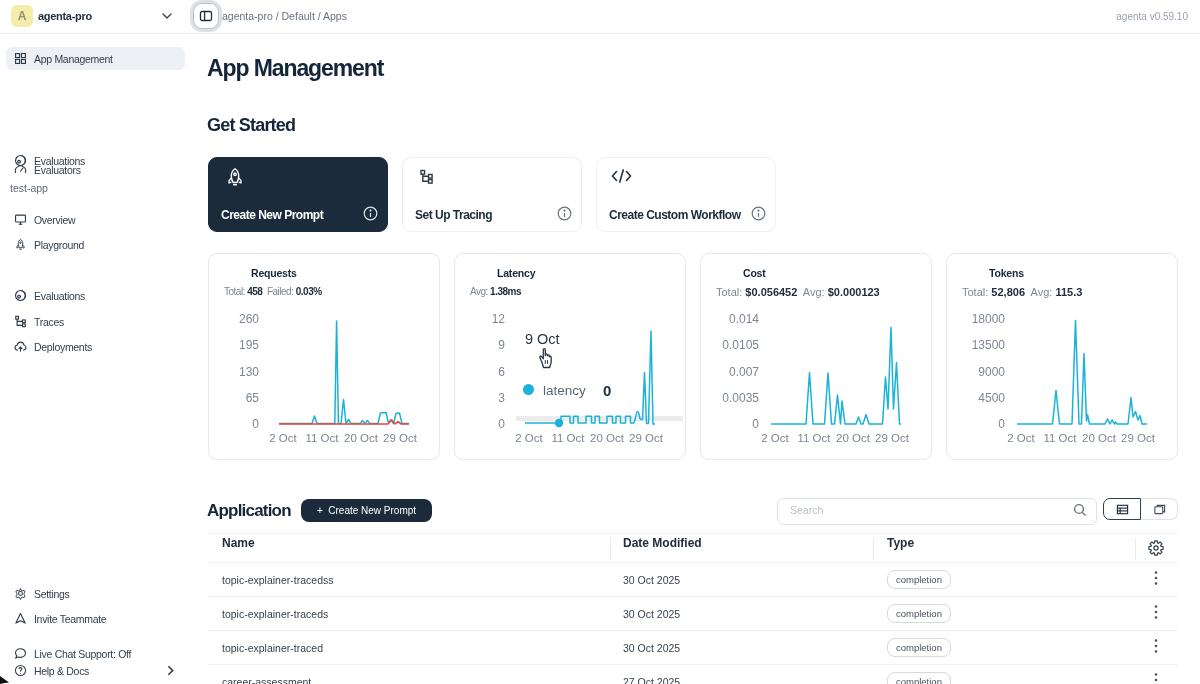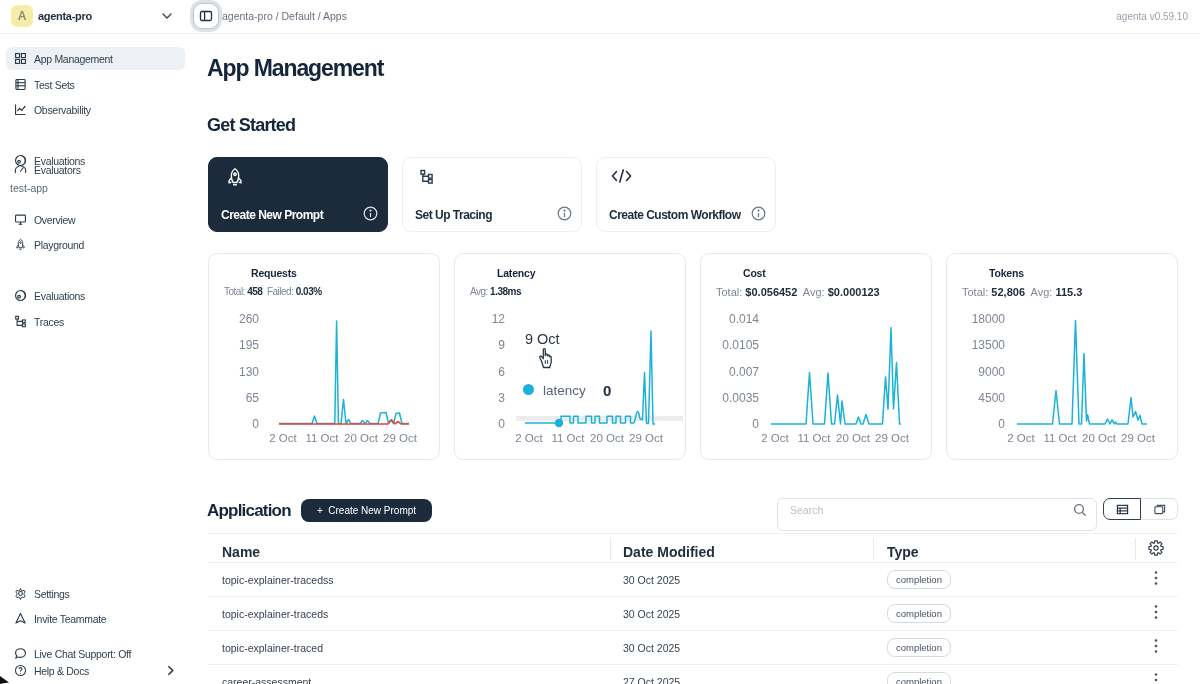--- a/index.html
+++ b/index.html
@@ -41,35 +41,35 @@
   border-radius:9px; background:#fff; }
 .scard .t { position:absolute; left:15px; top:13px; font-size:10.5px; letter-spacing:-0.2px; font-weight:700; color:#16263a;padding-left:27px; }
 .scard .sub { position:absolute; left:15px; top:31.5px; font-size:10px; letter-spacing:-0.5px; color:#7d8694; }
 .scard .sub b { color:#222e3d; }
 .scard svg.chart { position:absolute; left:0; top:55px; }
 
 #h2app { position:absolute; left:207px; top:501.5px; font-size:17px; letter-spacing:-0.8px; line-height:1; font-weight:700; color:#16263a; }
 #newbtn { position:absolute; left:301px; top:499px; width:131px; height:23px;
   background:#1b2b3c; border-radius:8px; color:#fff; font-size:10px;
   text-align:center; line-height:23px; }
-#search { position:absolute; left:777px; top:498px; width:320px; height:33px;
+#search { position:absolute; left:777px; top:498px; width:320px; height:27px;
   border:1px solid #dfe3e8; border-radius:6px; }
 #search span { position:absolute; left:12px; top:5px; font-size:10.5px; color:#b9c0c9; }
 #search svg { position:absolute; right:8px; top:3px; }
 #seg { position:absolute; left:1103px; top:498px; width:75px; height:22px; }
 #seg .b1 { position:absolute; left:0; top:0; width:38px; height:22px;
   border:1.5px solid #31404f; border-radius:7px 0 0 7px; background:#fff; }
 #seg .b2 { position:absolute; left:38px; top:0; width:37px; height:22px;
   border:1px solid #dfe3e8; border-left:none; border-radius:0 7px 7px 0; background:#fff; }
 #seg svg { position:absolute; left:12px; top:4px; }
 
 #tbl { position:absolute; left:208px; top:533px; width:970px; height:151px; }
 .trow { position:absolute; left:0; width:970px; border-bottom:1px solid #f0f1f3; }
 .thead { height:30px; border-top:1px solid #f0f1f3; }
-.thead .c { position:absolute; top:10px; font-size:14px; font-weight:700; color:#222e3d; }
+.thead .c { position:absolute; top:2px; font-size:12px; font-weight:700; color:#222e3d; }
 .tr { height:34px; font-size:10.5px; color:#37424f; }
 .tr .c { position:absolute; top:11px;text-align:center; }
 .vline { position:absolute; top:4px; width:1px; height:22px; background:#e8eaed; }
 .tag { display:inline-block; border:1px solid #d6dade; border-radius:8px;
   padding:2.5px 8px 3.5px; font-size:9.5px; color:#47515f; position:relative; top:-4px; }
 .dots { position:absolute; left:938px; top:5px; }
 </style>
 </head>
 <body>
 <div id="topbar">
@@ -91,38 +91,20 @@
 <div id="sidebar">
   <div class="sitem sel" style="top:13px;">
     <svg width="15" height="15" viewBox="0 0 15 15" fill="none" stroke="#2d3a49" stroke-width="1.3">
         <rect x="1.8" y="1.8" width="4.6" height="4.6"></rect>
         <rect x="8.6" y="1.8" width="4.6" height="4.6"></rect>
         <rect x="1.8" y="8.6" width="4.6" height="4.6"></rect>
         <rect x="8.6" y="8.6" width="4.6" height="4.6"></rect>
       </svg>
     <span>App Management</span>
     </div>
-  <div class="sitem" style="top:38.5px;">
-    <svg width="15" height="15" viewBox="0 0 15 15" fill="none" stroke="#2d3a49" stroke-width="1.3">
-        <rect x="2.2" y="1.8" width="10.6" height="11.4" rx="1"></rect>
-        <line x1="2.2" y1="5.4" x2="12.8" y2="5.4"></line>
-        <line x1="2.2" y1="9" x2="12.8" y2="9"></line>
-        <line x1="4.6" y1="1.8" x2="4.6" y2="13.2"></line>
-      </svg>
-    <span>Test Sets</span>
-    </div>
-  <div class="sitem" style="top:64px;">
-    <svg width="15" height="15" viewBox="0 0 15 15" fill="none" stroke="#2d3a49" stroke-width="1.3">
-        <path d="M1.8 1.8 L1.8 13.2 L13.2 13.2"></path>
-        <path d="M3.8 9.5 L6.5 6.5 L9 8.5 L12.5 4"></path>
-        <circle cx="6.5" cy="6.5" r="0.9" fill="#2d3a49" stroke="none"></circle>
-        <circle cx="12.3" cy="4.2" r="0.9" fill="#2d3a49" stroke="none"></circle>
-      </svg>
-    <span>Observability</span>
-    </div>
   <div class="sitem" style="top:89.5px;margin-top:34px;">
     <svg width="15" height="15" viewBox="0 0 15 15" fill="none" stroke="#2d3a49" stroke-width="1.3">
         <path d="M2 11.5 A6 6 0 1 1 13 11.5"></path>
         <path d="M7.5 9.5 L10.5 5.5" stroke-linecap="round"></path>
       </svg>
     <span>Evaluators</span>
     </div>
   <div class="sitem" style="top:115px;">
     <svg width="15" height="15" viewBox="0 0 15 15" fill="none" stroke="#2d3a49" stroke-width="1.3">
         <circle cx="7.5" cy="7.5" r="5.7"></circle>
@@ -159,20 +141,27 @@
     <span>Evaluations</span>
     </div>
   <div class="sitem" style="top:275.5px;">
     <svg width="15" height="15" viewBox="0 0 15 15" fill="none" stroke="#2d3a49" stroke-width="1.3">
         <rect x="2" y="1.5" width="3.2" height="3.2"></rect>
         <rect x="9.8" y="5.7" width="3.2" height="3.2"></rect>
         <rect x="9.8" y="10.3" width="3.2" height="3.2"></rect>
         <path d="M3.6 4.7 L3.6 11.9 L9.8 11.9 M3.6 7.3 L9.8 7.3"></path>
       </svg>
     <span>Traces</span>
+    </div>
+  <div class="sitem" style="top:301px;">
+    <svg width="15" height="15" viewBox="0 0 15 15" fill="none" stroke="#2d3a49" stroke-width="1.3" stroke-linecap="round">
+        <path d="M4 11.5 C2.3 11.5 1.2 10.2 1.2 8.7 C1.2 7.2 2.3 6.2 3.6 6.1 C3.9 4 5.5 2.5 7.6 2.5 C9.7 2.5 11.3 4 11.6 6 C12.9 6.2 13.8 7.3 13.8 8.7 C13.8 10.2 12.6 11.5 11 11.5"></path>
+        <path d="M7.5 12.8 L7.5 8.2 M5.8 9.8 L7.5 8.1 L9.2 9.8"></path>
+      </svg>
+    <span>Deployments</span>
     </div>
 
   <div class="sitem" style="top:547.5px;">
     <svg width="15" height="15" viewBox="0 0 15 15" fill="none" stroke="#2d3a49" stroke-width="1.2">
         <circle cx="7.5" cy="7.5" r="2.2"></circle>
         <path d="M7.5 1.3 L8.2 3.3 C8.9 3.5 9.5 3.8 10 4.2 L12 3.5 L13.3 5.8 L11.8 7.2 C11.9 7.8 11.9 8.4 11.8 9 L13.3 10.4 L12 12.6 L10 12 C9.5 12.4 8.9 12.7 8.2 12.9 L7.5 14.9 M7.5 1.3 L6.8 3.3 C6.1 3.5 5.5 3.8 5 4.2 L3 3.5 L1.7 5.8 L3.2 7.2 C3.1 7.8 3.1 8.4 3.2 9 L1.7 10.4 L3 12.6 L5 12 C5.5 12.4 6.1 12.7 6.8 12.9 L7.5 14.9" transform="scale(0.93) translate(0.55,0.55)"></path>
       </svg>
     <span>Settings</span>
     </div>
   <div class="sitem" style="top:573px;">

